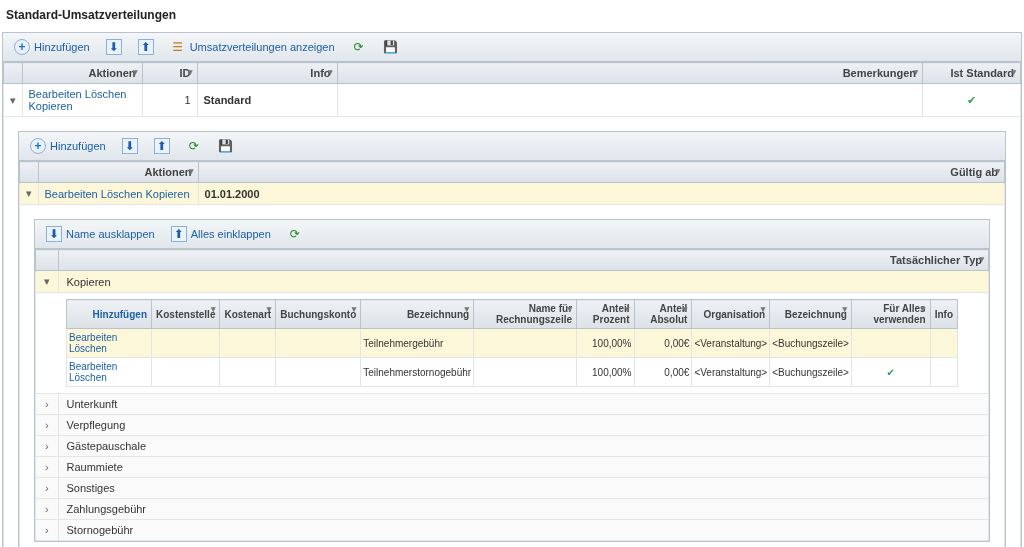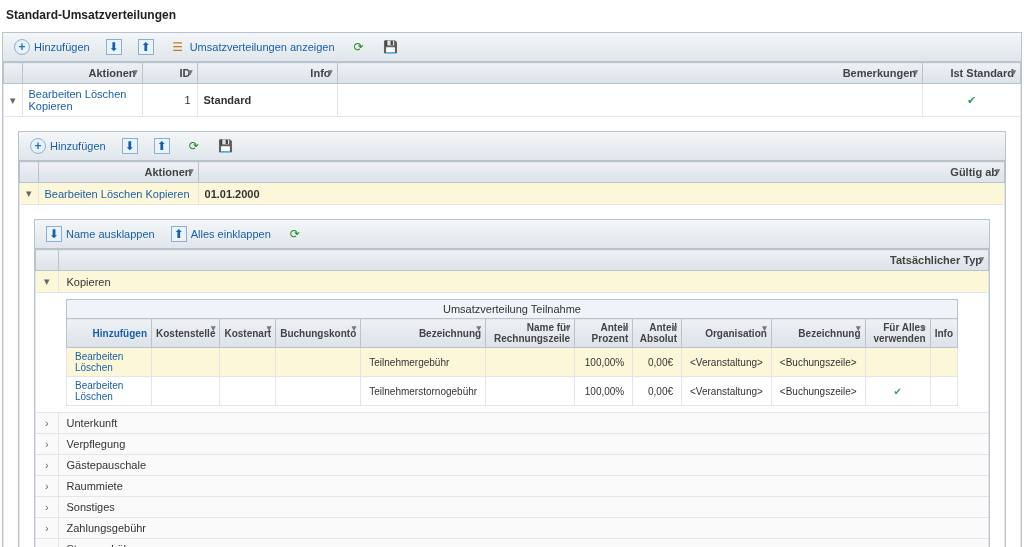--- a/index.html
+++ b/index.html
@@ -96,21 +96,21 @@
 }
 .cat-row.selected td { background:#fdf7d9; font-weight:normal; }
 .inner-title {
   text-align:center;
   background:#f0f3f7;
   border:1px solid #b9c3cc;
   border-bottom:none;
   padding:3px;
 }
 .grid.small th { font-size:10px; padding:3px 4px; }
-.grid.small td { font-size:10px; padding:3px 8px; }
+.grid.small td { font-size:10px; padding:3px 2px; }
 .block { margin:6px 30px 6px 30px; }
 </style>
 </head>
 <body>
 
 <div class="page-title">Standard-Umsatzverteilungen</div>
 
 <div class="outer">
 
   <div class="toolbar">
@@ -230,21 +230,20 @@
                     </thead>
                     <tbody id="catbody">
 
                     <tr class="cat-row selected">
                               <td class="chev">▾</td>
                               <td>Kopieren</td>
                             </tr>
                             <tr>
                               <td colspan="2" style="padding:0">
                                 <div class="block">
-                                  <div class="inner-title">Umsatzverteilung Teilnahme</div>
                                   <table class="grid small">
                                     <thead>
                                       <tr>
                                         <th style="width:85px"><span class="link">Hinzufügen</span></th>
                                         <th class="th-filter">Kostenstelle</th>
                                         <th class="th-filter">Kostenart</th>
                                         <th class="th-filter">Buchungskonto</th>
                                         <th class="th-filter">Bezeichnung</th>
                                         <th class="th-filter">Name für Rechnungszeile</th>
                                         <th class="th-filter">Anteil Prozent</th>

